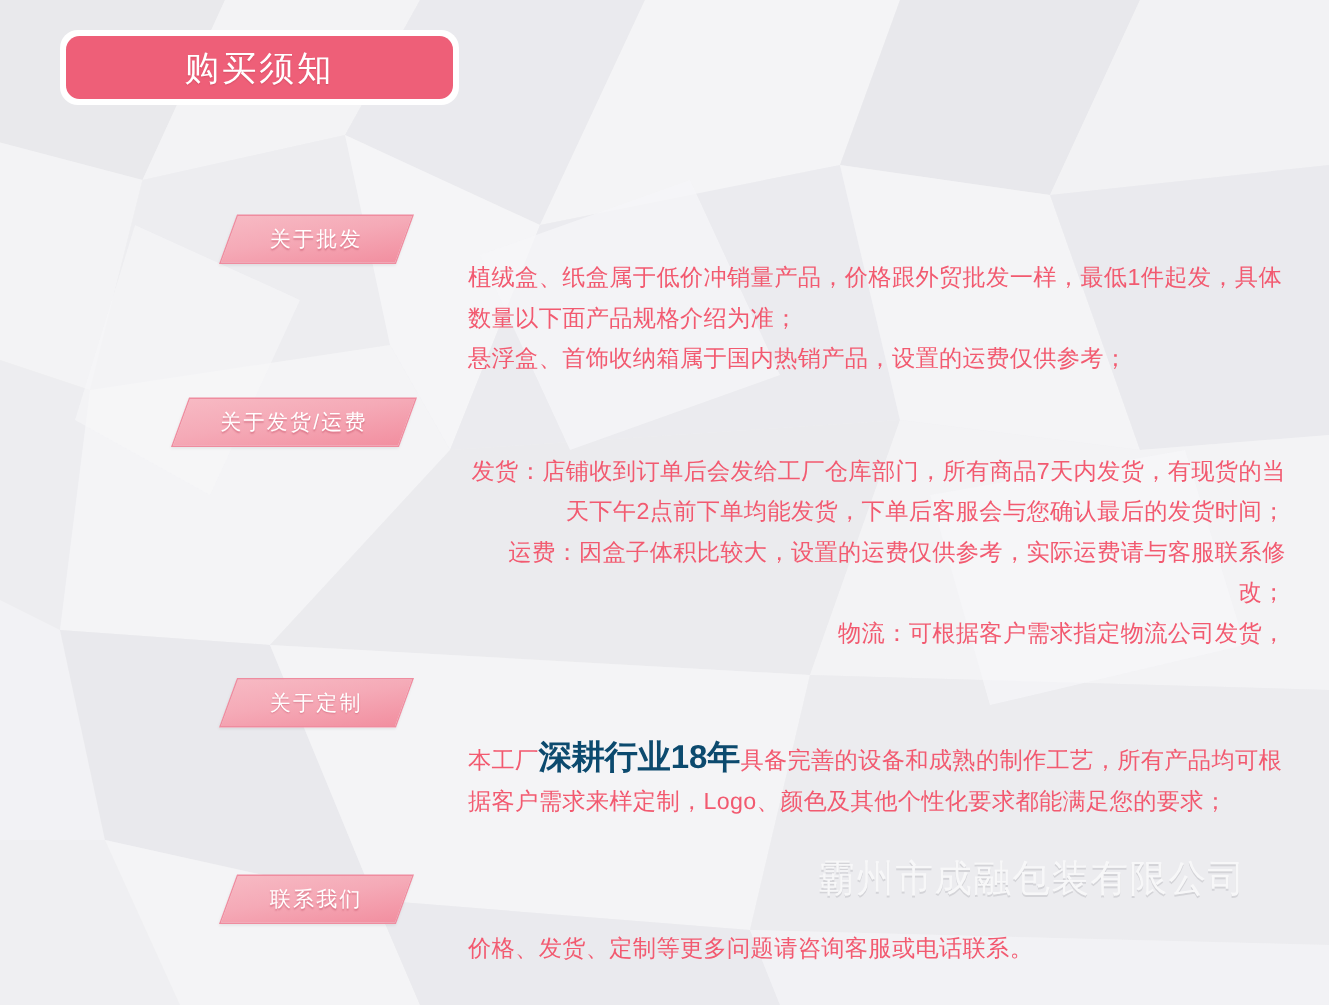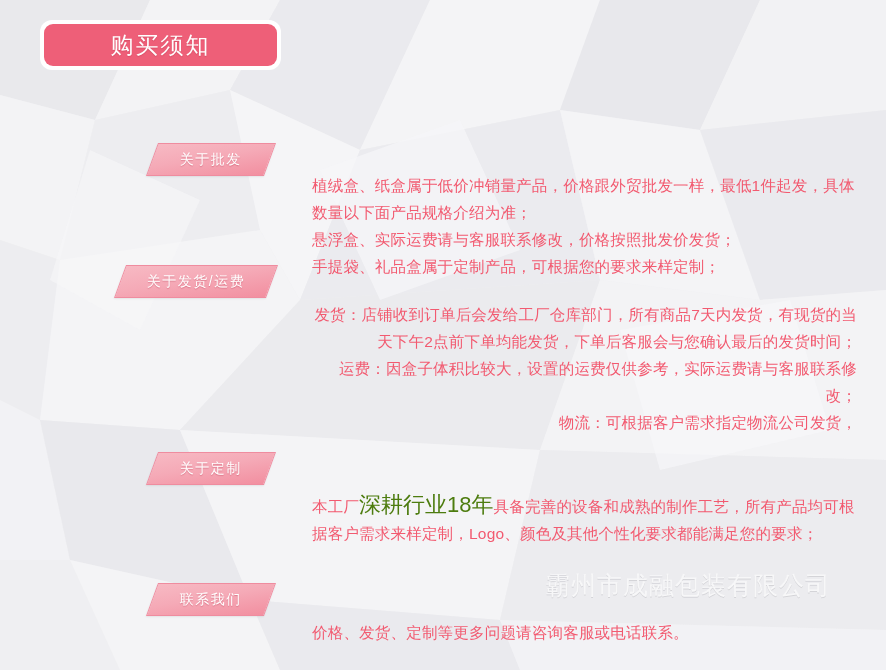--- a/index.html
+++ b/index.html
@@ -28,21 +28,21 @@
     left: 0; top: 0;
     width: 886px; height: 670px;
     display: block;
   }
 
   
   .header-wrap {
     position: absolute;
     left: 40px;
     top: 20px;
-    width: 241px;
+    width: 266px;
     height: 50px;
     background: #ffffff;
     border-radius: 12px;
     box-sizing: border-box;
     padding: 4px;
     box-shadow: 0 0 0 0 rgba(0,0,0,0);
   }
   .header-pill {
     width: 100%;
     height: 100%;
@@ -97,23 +97,23 @@
     font-size: 15.5px;
     line-height: 27px;
     letter-spacing: 0.2px;
     margin-top: 36px;
   }
   .body-text p {
     margin: 0;
   }
   .emph {
     font-size: 22px;
-    font-weight: normal;
+    font-weight: bold;
     letter-spacing: 0;
-    color: #4d7c0f;
+    color: #0c4a6e;
   }
 
   
   .wm {
     position: absolute;
     color: #ffffff;
     text-shadow: 0 1px 0 rgba(190,190,195,0.85);
     white-space: nowrap;
     pointer-events: none;
   }
@@ -173,22 +173,21 @@
       <span class="header-title">购买须知</span>
     </div>
   </div>
 
   <div class="section">
     <div class="tag" style="left:152px; top:143px; width:118px;">
       <span class="tag-label">关于批发</span>
     </div>
     <div class="body-text" style="top:136px;">
       <p>植绒盒、纸盒属于低价冲销量产品，价格跟外贸批发一样，最低1件起发，具体数量以下面产品规格介绍为准；</p>
-      <p>悬浮盒、实际运费请与客服联系修改，价格按照批发价发货；</p>
-      <p>手提袋、礼品盒属于定制产品，可根据您的要求来样定制；</p>
+      <p>悬浮盒、首饰收纳箱属于国内热销产品，设置的运费仅供参考；</p>
     </div>
   </div>
 
   <div class="section">
     <div class="tag" style="left:120px; top:265px; width:152px;">
       <span class="tag-label">关于发货/运费</span>
     </div>
     <div class="body-text" style="top:265px;text-align:right;">
       <p>发货：店铺收到订单后会发给工厂仓库部门，所有商品7天内发货，有现货的当天下午2点前下单均能发货，下单后客服会与您确认最后的发货时间；</p>
       <p>运费：因盒子体积比较大，设置的运费仅供参考，实际运费请与客服联系修改；</p>

